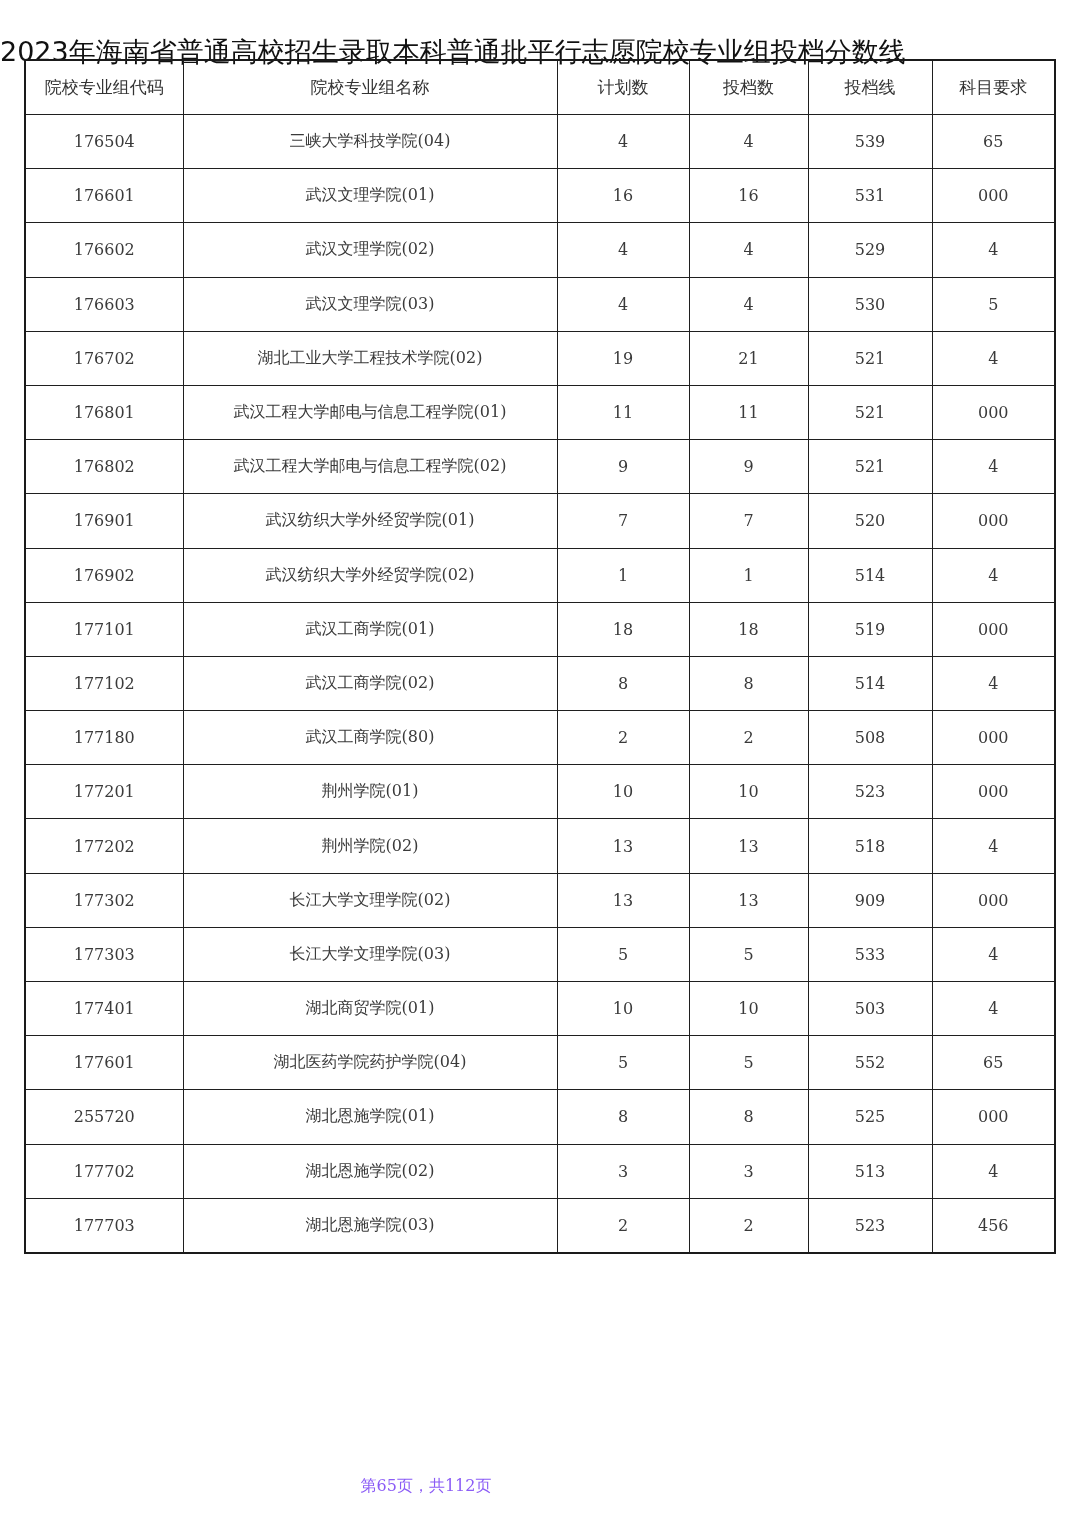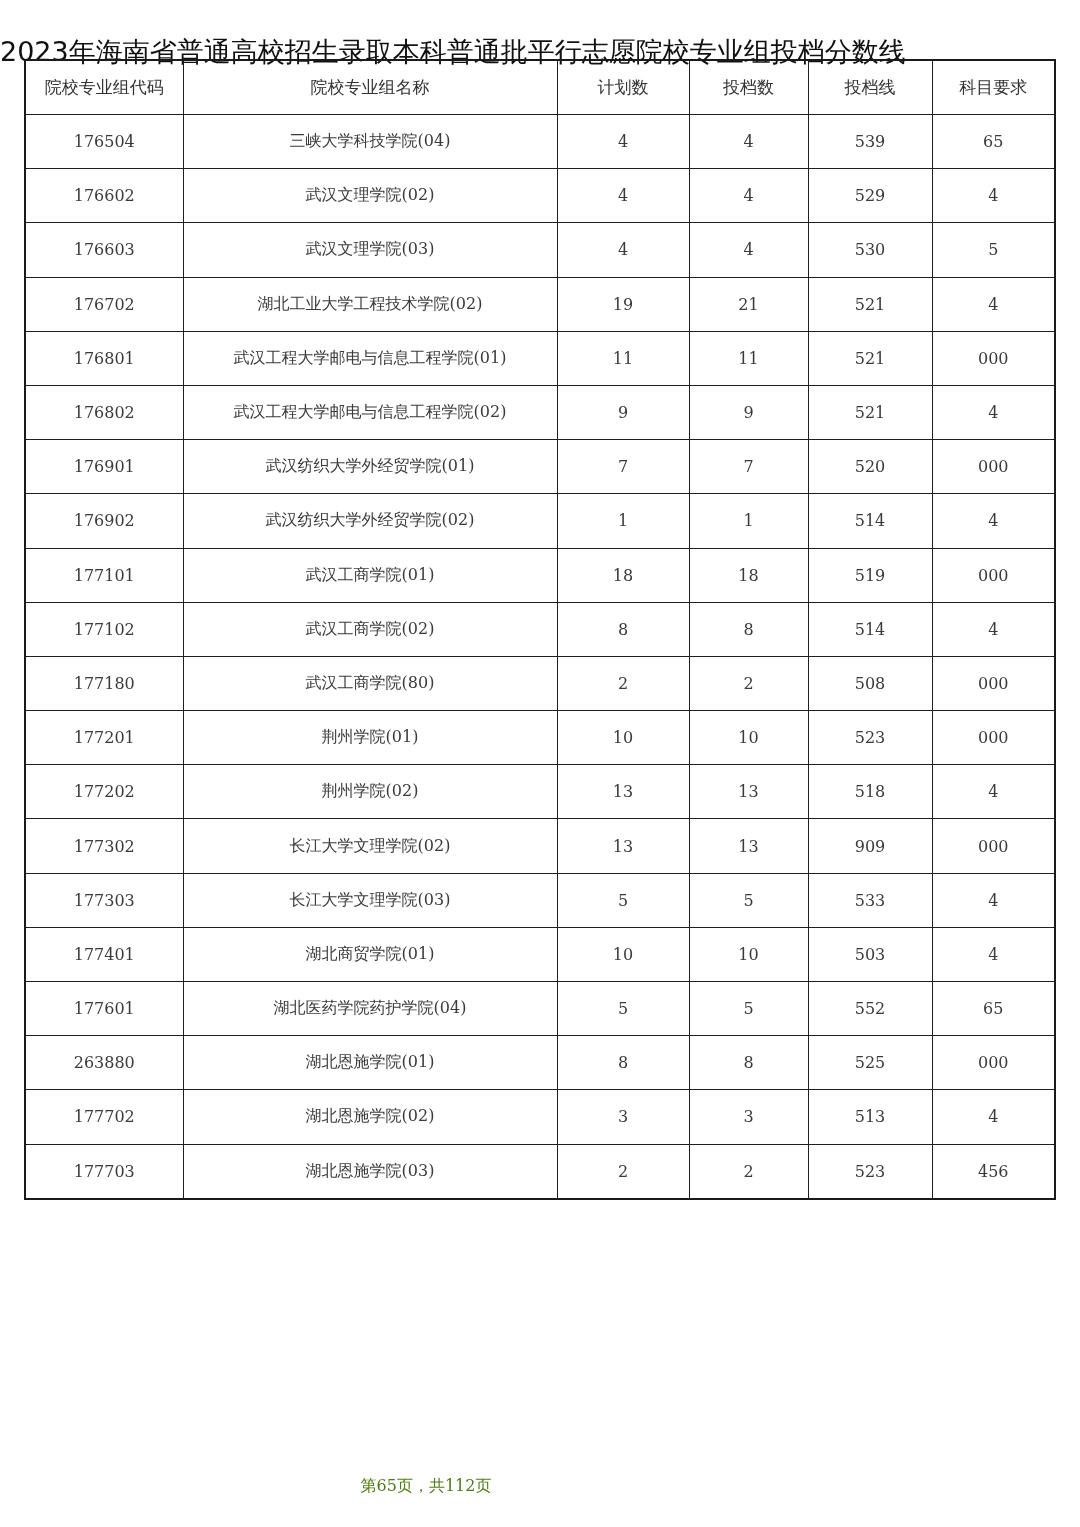--- a/index.html
+++ b/index.html
@@ -3,21 +3,21 @@
   <meta charset="utf-8">
   <style>
     html, body { margin: 0; padding: 0; background: #ffffff; }
     body { width: 1080px; height: 1527px; position: relative; overflow: hidden; font-family: "DejaVu Serif", "Liberation Serif", serif; color: #222; }
     .title { position: absolute; left: 0; top: 34px; width: 1080px; text-align: left; font-family: "DejaVu Sans", "Liberation Sans", sans-serif; font-size: 27px; color: #111; letter-spacing: 0px; line-height: 36px; }
     table.grid { position: absolute; left: 24px; top: 59px; width: 1030px; border-collapse: collapse; table-layout: fixed; border: 2px solid #1a1a1a; }
     table.grid th, table.grid td { border: 1.5px solid #1f1f1f; text-align: center; vertical-align: middle; padding: 0; overflow: hidden; white-space: nowrap; }
     table.grid th { height: 53px; font-family: "DejaVu Sans", "Liberation Sans", sans-serif; font-weight: normal; font-size: 17px; color: #333; }
     table.grid td { height: 53.2px; font-size: 16px; color: #3a3a3a; }
     col.c0 { width: 158px; } col.c1 { width: 374px; } col.c2 { width: 132px; } col.c3 { width: 119px; } col.c4 { width: 124px; } col.c5 { width: 123px; }
-    .footer { position: absolute; left: 0; top: 1476px; width: 852px; text-align: center; font-size: 16px; color: #4d7c0f; }
+    .footer { position: absolute; left: 0; top: 1476px; width: 852px; text-align: center; font-size: 16px; color: #8b5cf6; }
   </style>
 </head>
 <body>
 
 <div class="title">2023年海南省普通高校招生录取本科普通批平行志愿院校专业组投档分数线</div>
 
 <table class="grid">
   <colgroup>
     <col class="c0">
       <col class="c1">
@@ -39,20 +39,28 @@
   <tbody id="table-body">
       <tr>
         <td>176504</td>
         <td>三峡大学科技学院(04)</td>
         <td>4</td>
         <td>4</td>
         <td>539</td>
         <td>65</td>
       </tr>
       <tr>
+        <td>176601</td>
+        <td>武汉文理学院(01)</td>
+        <td>16</td>
+        <td>16</td>
+        <td>531</td>
+        <td>000</td>
+      </tr>
+      <tr>
         <td>176602</td>
         <td>武汉文理学院(02)</td>
         <td>4</td>
         <td>4</td>
         <td>529</td>
         <td>4</td>
       </tr>
       <tr>
         <td>176603</td>
         <td>武汉文理学院(03)</td>
@@ -167,21 +175,21 @@
       </tr>
       <tr>
         <td>177601</td>
         <td>湖北医药学院药护学院(04)</td>
         <td>5</td>
         <td>5</td>
         <td>552</td>
         <td>65</td>
       </tr>
       <tr>
-        <td>263880</td>
+        <td>255720</td>
         <td>湖北恩施学院(01)</td>
         <td>8</td>
         <td>8</td>
         <td>525</td>
         <td>000</td>
       </tr>
       <tr>
         <td>177702</td>
         <td>湖北恩施学院(02)</td>
         <td>3</td>

